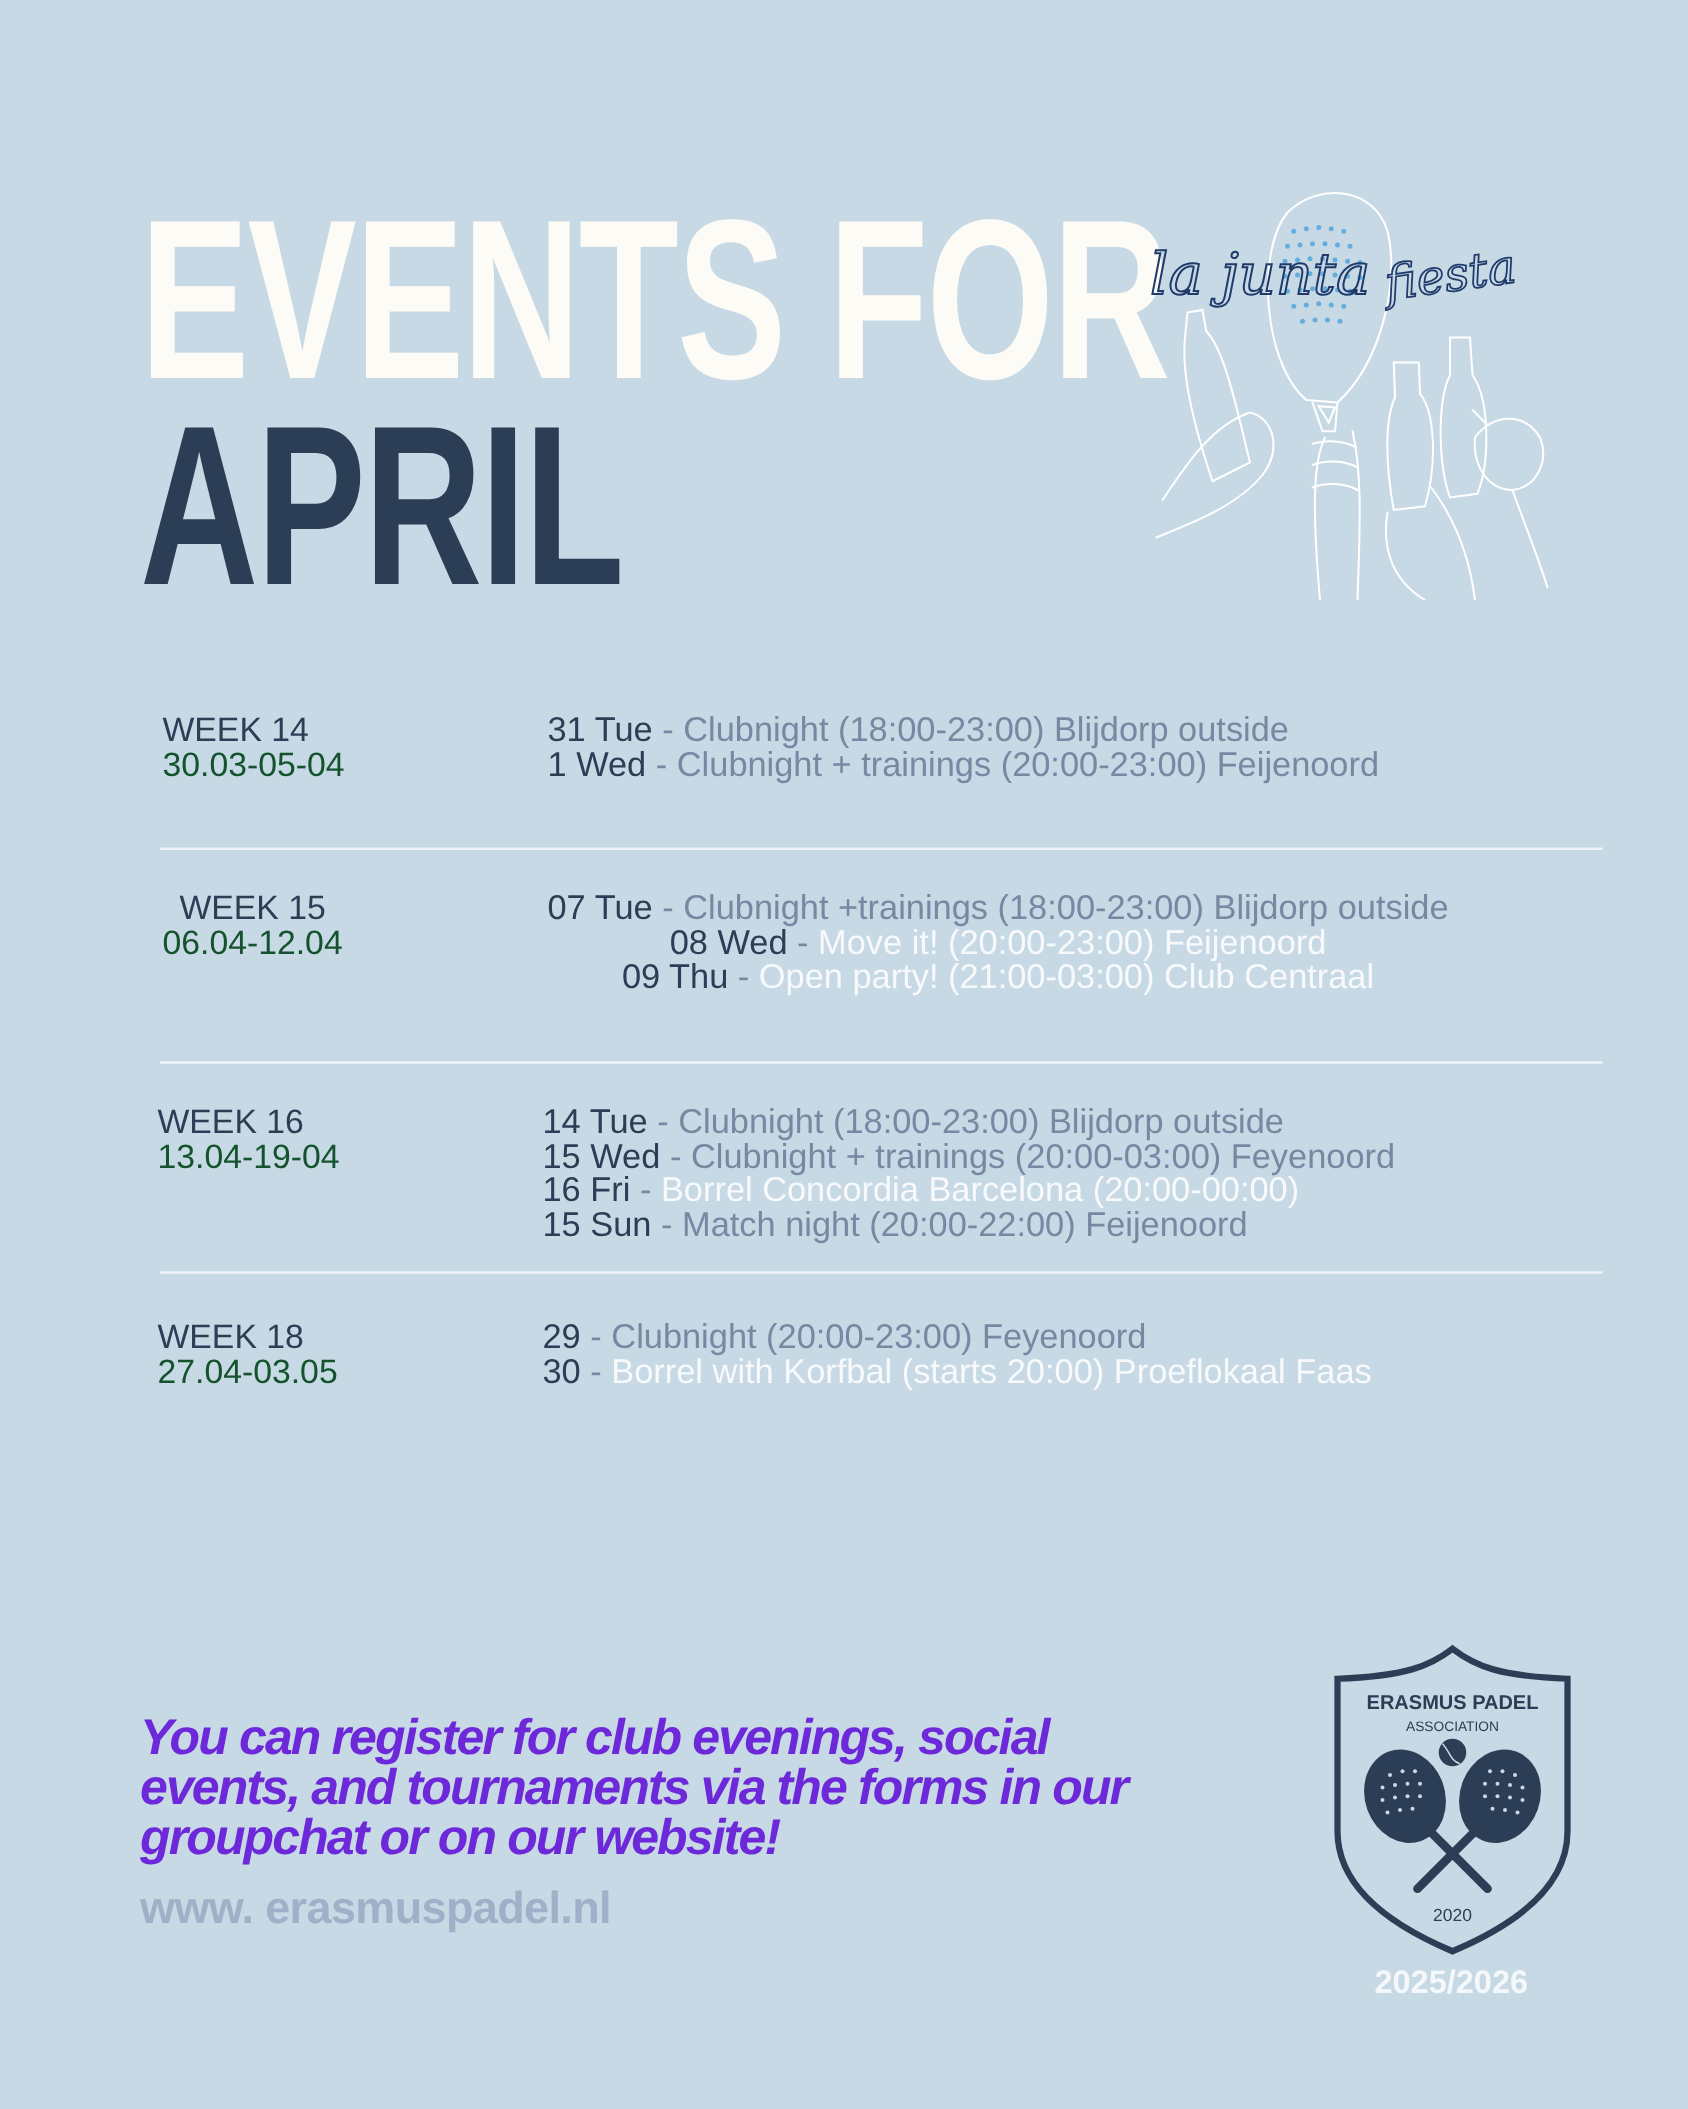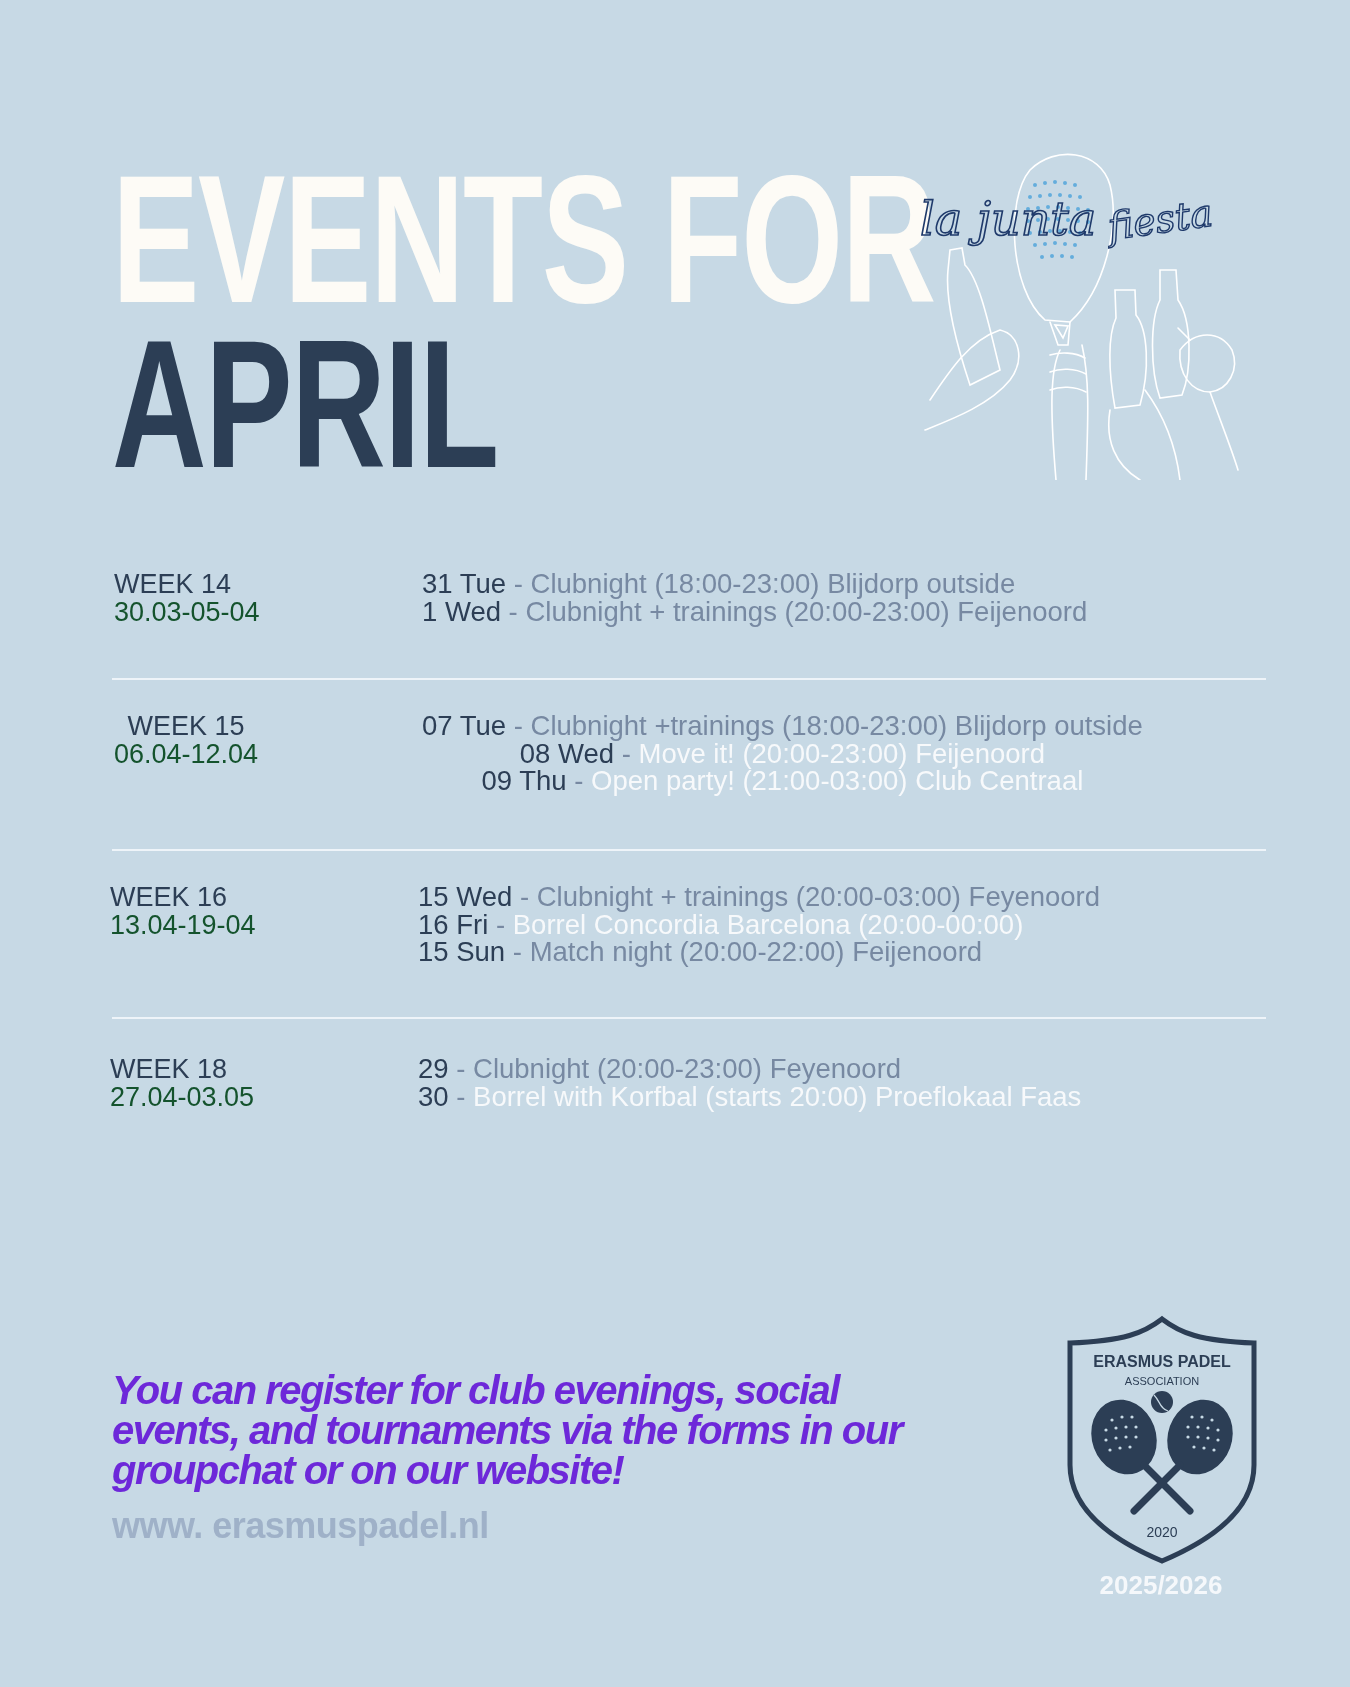--- a/index.html
+++ b/index.html
@@ -13,21 +13,21 @@
       position: absolute; left: 112px; top: 148px;
       font-family: "Liberation Sans", sans-serif; font-weight: 700;
       line-height: 1; letter-spacing: -2px;
       transform: scaleX(0.72); transform-origin: left top;
     }
     .title .l1 { display: block; color: #fdfbf6; font-size: 182px; height: 165px; }
     .title .l2 { display: block; color: #2c3e55; font-size: 182px; }
 
     .illu { position: absolute; left: 910px; top: 140px; width: 330px; height: 340px; }
 
-    .weeks { position: absolute; left: 112px; top: 560px; width: 1154px; }
+    .weeks { position: absolute; left: 128px; top: 560px; width: 1154px; }
     .week { position: relative; border-bottom: 2px solid #eef4f9; }
     .week:last-child { border-bottom: none; }
     .wk-left { position: absolute; left: 2px; top: 0; }
     .wk-title { color: #2c3e55; font-size: 27px; line-height: 28px; display: block; }
     .wk-range { color: #14532d; font-size: 27px; line-height: 28px; display: block; }
     .wk-events { position: absolute; left: 310px; top: 0; }
     .ev { font-size: 27.5px; line-height: 27.5px; white-space: nowrap; }
     .ev .day { color: #2c3e55; }
     .ev .sep { color: #7789a2; }
     .ev .txt.grey { color: #7789a2; }
@@ -152,20 +152,21 @@
       <div class="ev"><span class="day">09 Thu</span><span class="sep"> - </span><span class="txt white">Open party! (21:00-03:00) Club Centraal</span></div>
     </div>
   </div>
 
   <div class="week" style="height:166px;">
     <div class="wk-left" style="top:32px; left:-2px;">
       <span class="wk-title">WEEK 16</span>
       <span class="wk-range">13.04-19-04</span>
     </div>
     <div class="wk-events" style="top:32px; left:306px;">
+      <div class="ev"><span class="day">14 Tue</span><span class="sep"> - </span><span class="txt grey">Clubnight (18:00-23:00) Blijdorp outside</span></div>
       <div class="ev"><span class="day">15 Wed</span><span class="sep"> - </span><span class="txt grey">Clubnight + trainings (20:00-03:00) Feyenoord</span></div>
       <div class="ev"><span class="day">16 Fri</span><span class="sep"> - </span><span class="txt white">Borrel Concordia Barcelona (20:00-00:00)</span></div>
       <div class="ev"><span class="day">15 Sun</span><span class="sep"> - </span><span class="txt grey">Match night (20:00-22:00) Feijenoord</span></div>
     </div>
   </div>
 
 
   <div class="week" style="height:110px;">
     <div class="wk-left" style="top:36px; left:-2px;">
       <span class="wk-title">WEEK 18</span>

